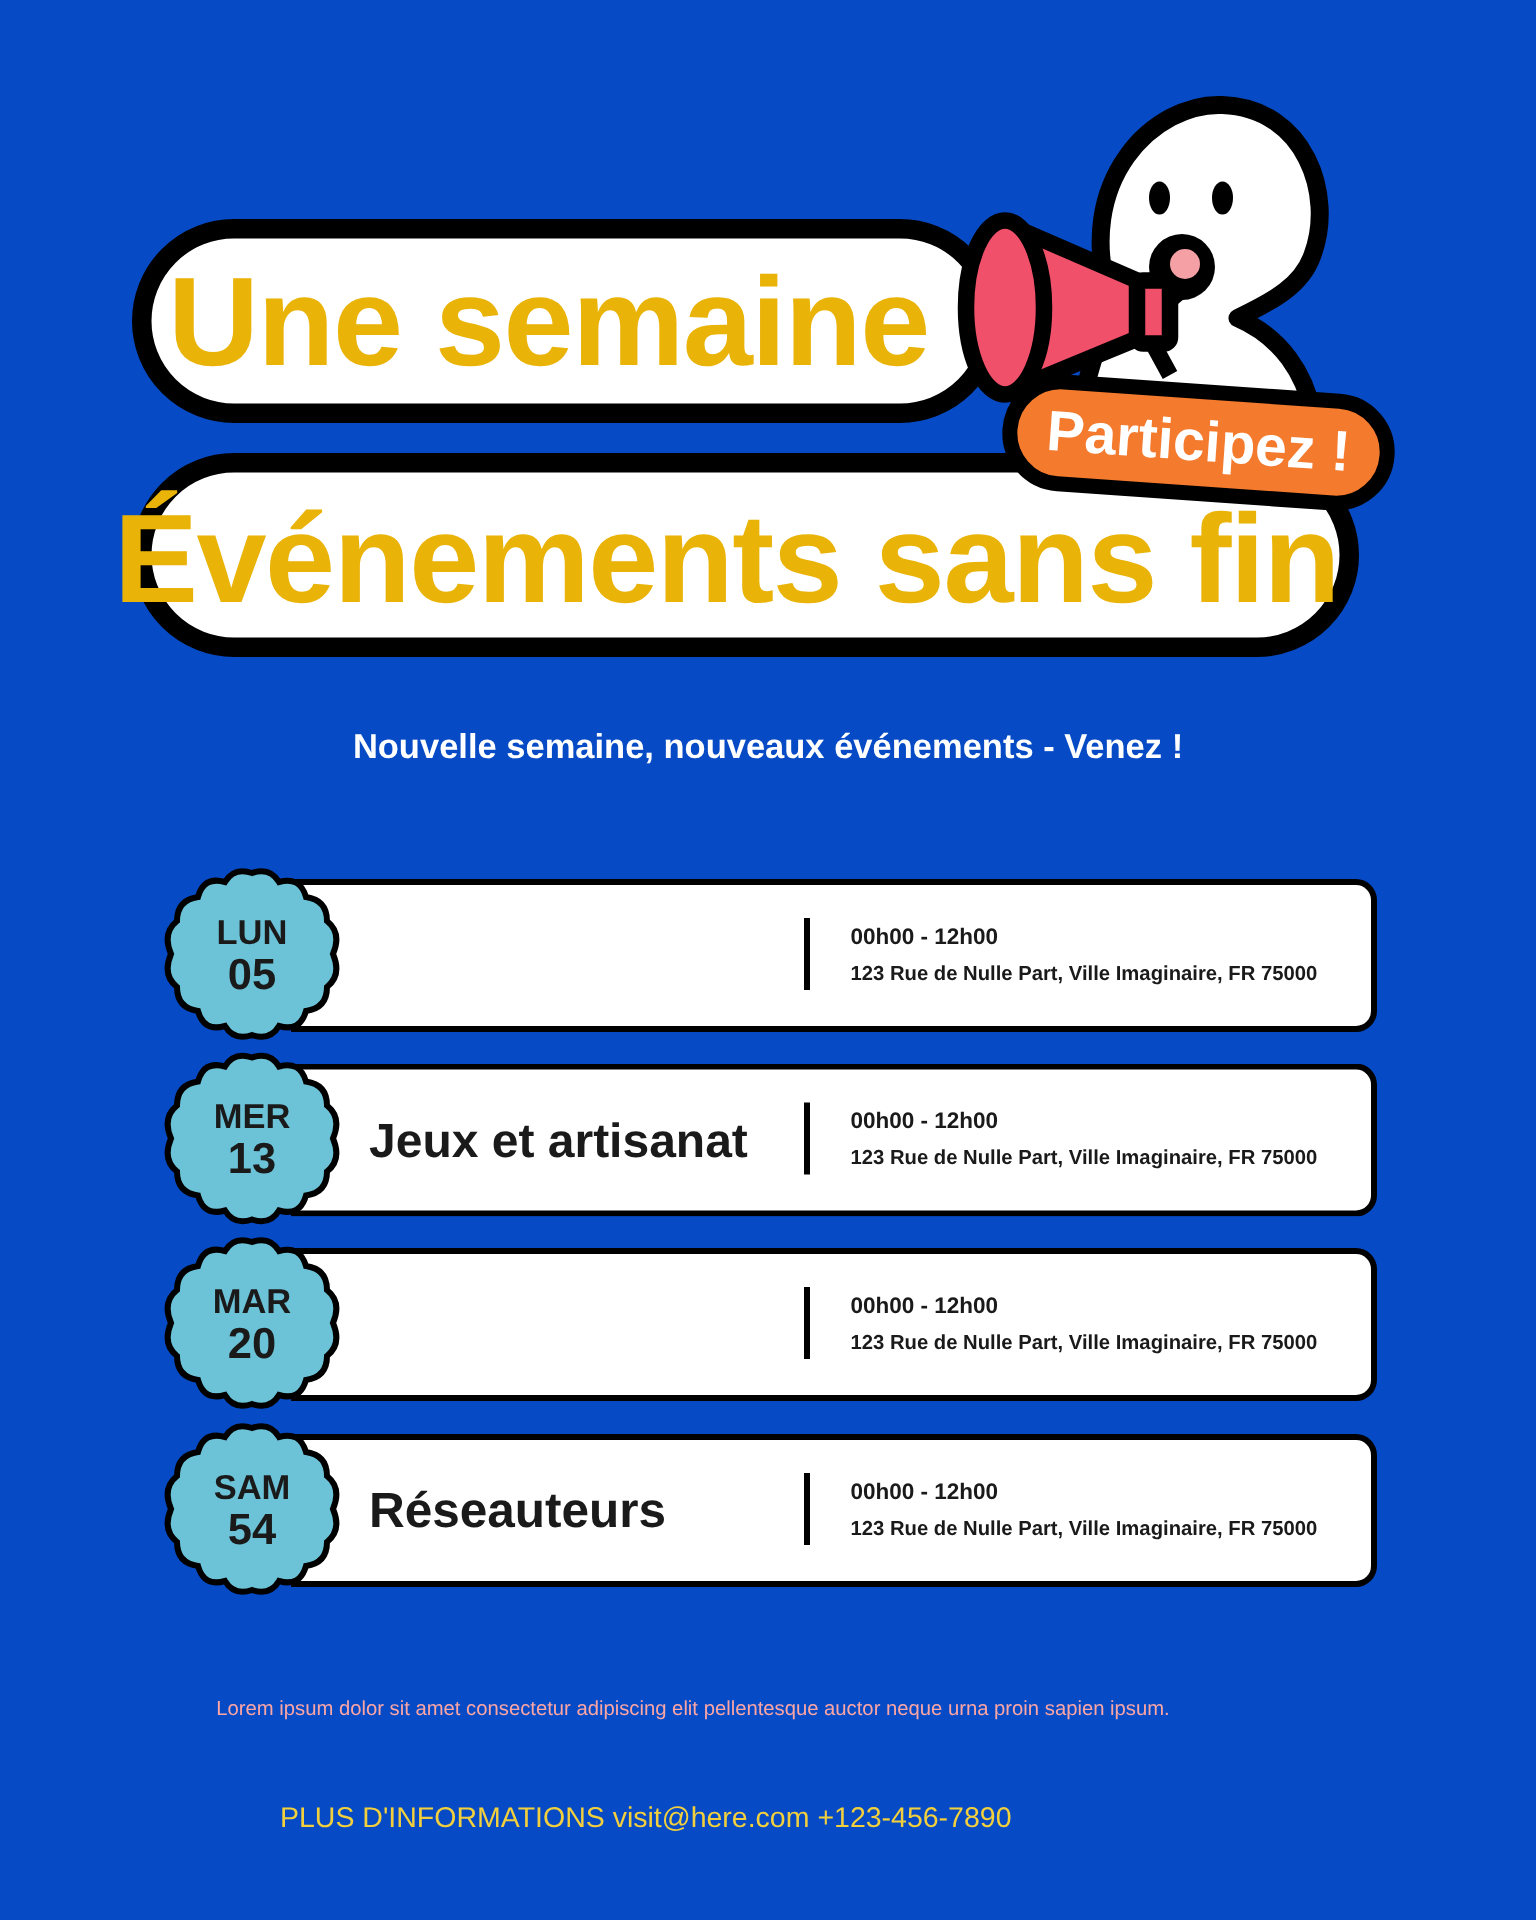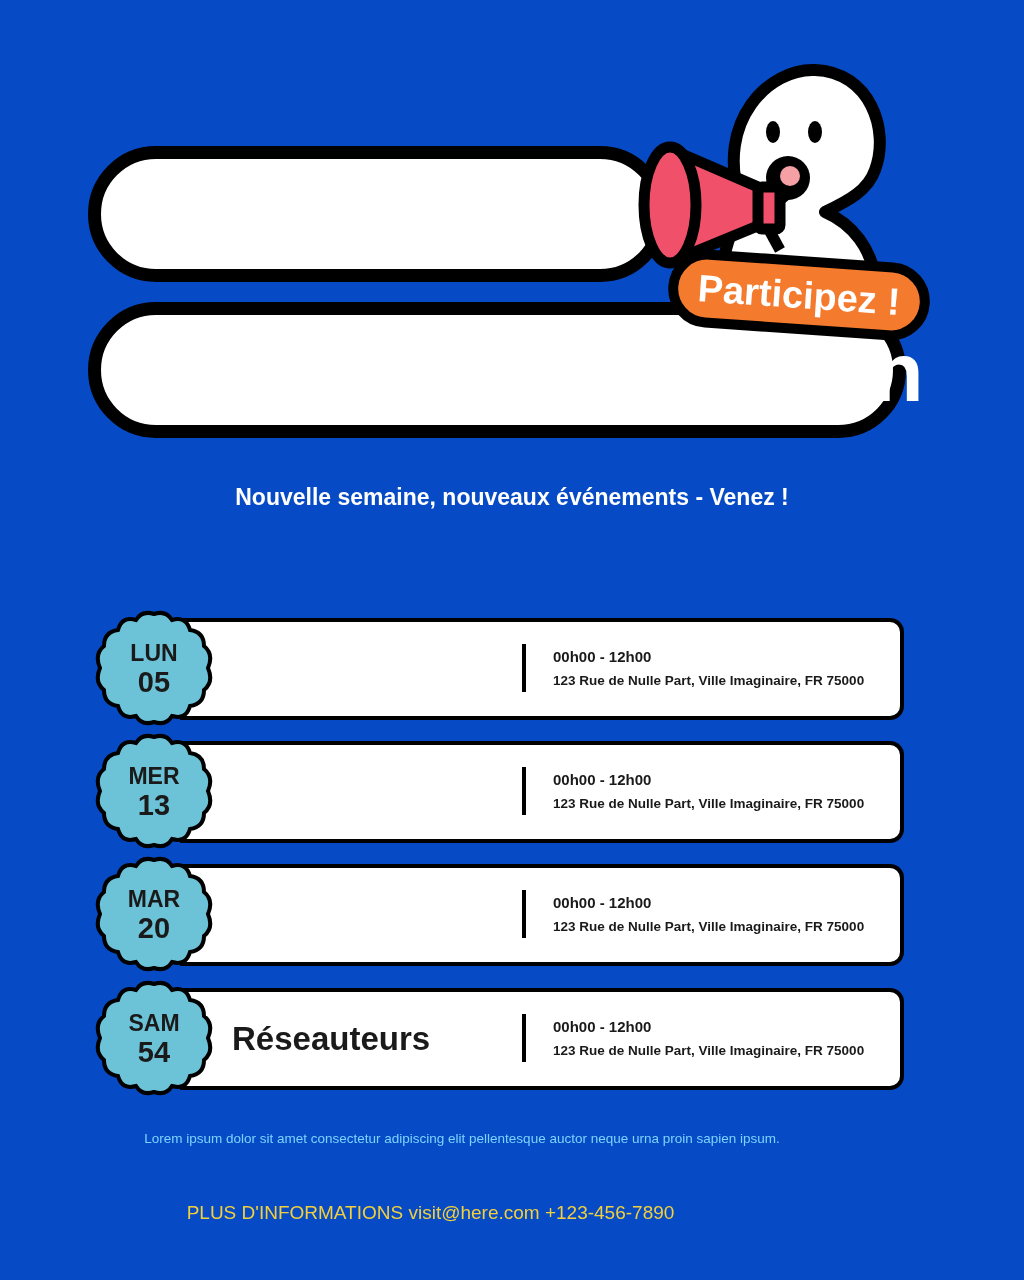--- a/index.html
+++ b/index.html
@@ -12,31 +12,31 @@
   }
   .pill {
     position: absolute;
     background: #ffffff;
     border: 13px solid #000;
     border-radius: 70px;
     overflow: visible;
   }
   .pill-text {
     position: absolute;
-    color: #ffffff;
+    color: #eab308;
     font-weight: 700;
     font-size: 84px;
     letter-spacing: -1px;
     white-space: nowrap;
     line-height: 1;
   }
   #pill1 { left: 88px; top: 146px; width: 580px; height: 136px; }
   #pill2 { left: 88px; top: 302px; width: 818px; height: 136px; }
   #title1 { left: 112px; top: 172px; }
-  #title2 { left: 106px; top: 330px; }
+  #title2 { left: 76px; top: 330px; }
 
   .mascot { position: absolute; left: 620px; top: 60px; width: 330px; height: 290px; }
 
   .badge {
     position: absolute;
     left: 668px; top: 256px;
     width: 262px; height: 78px;
     background: #f47a2d;
     border: 10px solid #000;
     border-radius: 40px;
@@ -46,21 +46,21 @@
   .badge span {
     color: #fff; font-weight: 700; font-size: 38px; white-space: nowrap;
   }
 
   .subtitle {
     position: absolute; left: 0; width: 1024px; top: 484px;
     text-align: center; color: #fff; font-weight: 700; font-size: 23px;
   }
 
   .event {
-    position: absolute; left: 94px; width: 812px; height: 104px; margin-top: 32px;
+    position: absolute; left: 108px; width: 812px; height: 104px;
   }
   .event-card {
     position: absolute; left: 86px; top: 0; width: 724px; height: 102px;
     background: #fff; border: 4px solid #000; border-radius: 14px;
     border-left: none; border-top-left-radius: 0; border-bottom-left-radius: 0;
   }
   .event-name {
     position: absolute; left: 138px; top: 0; height: 102px;
     display: flex; align-items: center;
     color: #1a1a1a; font-weight: 700; white-space: nowrap;
@@ -87,21 +87,21 @@
   .date-num { top: 48px; font-size: 29px; }
 
   #ev0 { top: 586px; } #ev1 { top: 709px; } #ev2 { top: 832px; } #ev3 { top: 956px; }
   #ev0 .event-name { font-size: 33px; }
   #ev1 .event-name { font-size: 32px; }
   #ev2 .event-name { font-size: 26px; }
   #ev3 .event-name { font-size: 33px; }
 
   .lorem {
     position: absolute; left: 0; width: 924px; top: 1131px; text-align: center;
-    color: #7dd3fc; font-size: 13.5px;
+    color: #fca5a5; font-size: 13.5px;
   }
   .contact {
     position: absolute; left: 0; width: 861px; top: 1202px; text-align: center;
     color: #f2cf3d; font-size: 19px;
   }
 </style>
 </head>
 <body>
 
 <div class="pill" id="pill1"></div>
@@ -146,20 +146,21 @@
   <div class="address">123 Rue de Nulle Part, Ville Imaginaire, FR 75000</div>
 </div>
 
 <div class="event" id="ev1">
   <div class="event-card"></div>
   <svg class="flower" viewBox="0 0 120 120">
     <path d="M60 6 Q72 2 78 12 Q92 8 96 22 Q110 24 110 38 Q120 46 114 60 Q120 74 110 82 Q110 96 96 98 Q92 112 78 108 Q72 118 60 114 Q48 118 42 108 Q28 112 24 98 Q10 96 10 82 Q0 74 6 60 Q0 46 10 38 Q10 24 24 22 Q28 8 42 12 Q48 2 60 6 Z" fill="#6cc3d8" stroke="#000" stroke-width="4"></path>
   </svg>
   <div class="date-day">MER</div>
   <div class="date-num">13</div>
+  <div class="event-name">Jeux et artisanat</div>
   <div class="divider"></div>
   <div class="time">00h00 - 12h00</div>
   <div class="address">123 Rue de Nulle Part, Ville Imaginaire, FR 75000</div>
 </div>
 
 <div class="event" id="ev2">
   <div class="event-card"></div>
   <svg class="flower" viewBox="0 0 120 120">
     <path d="M60 6 Q72 2 78 12 Q92 8 96 22 Q110 24 110 38 Q120 46 114 60 Q120 74 110 82 Q110 96 96 98 Q92 112 78 108 Q72 118 60 114 Q48 118 42 108 Q28 112 24 98 Q10 96 10 82 Q0 74 6 60 Q0 46 10 38 Q10 24 24 22 Q28 8 42 12 Q48 2 60 6 Z" fill="#6cc3d8" stroke="#000" stroke-width="4"></path>
   </svg>

